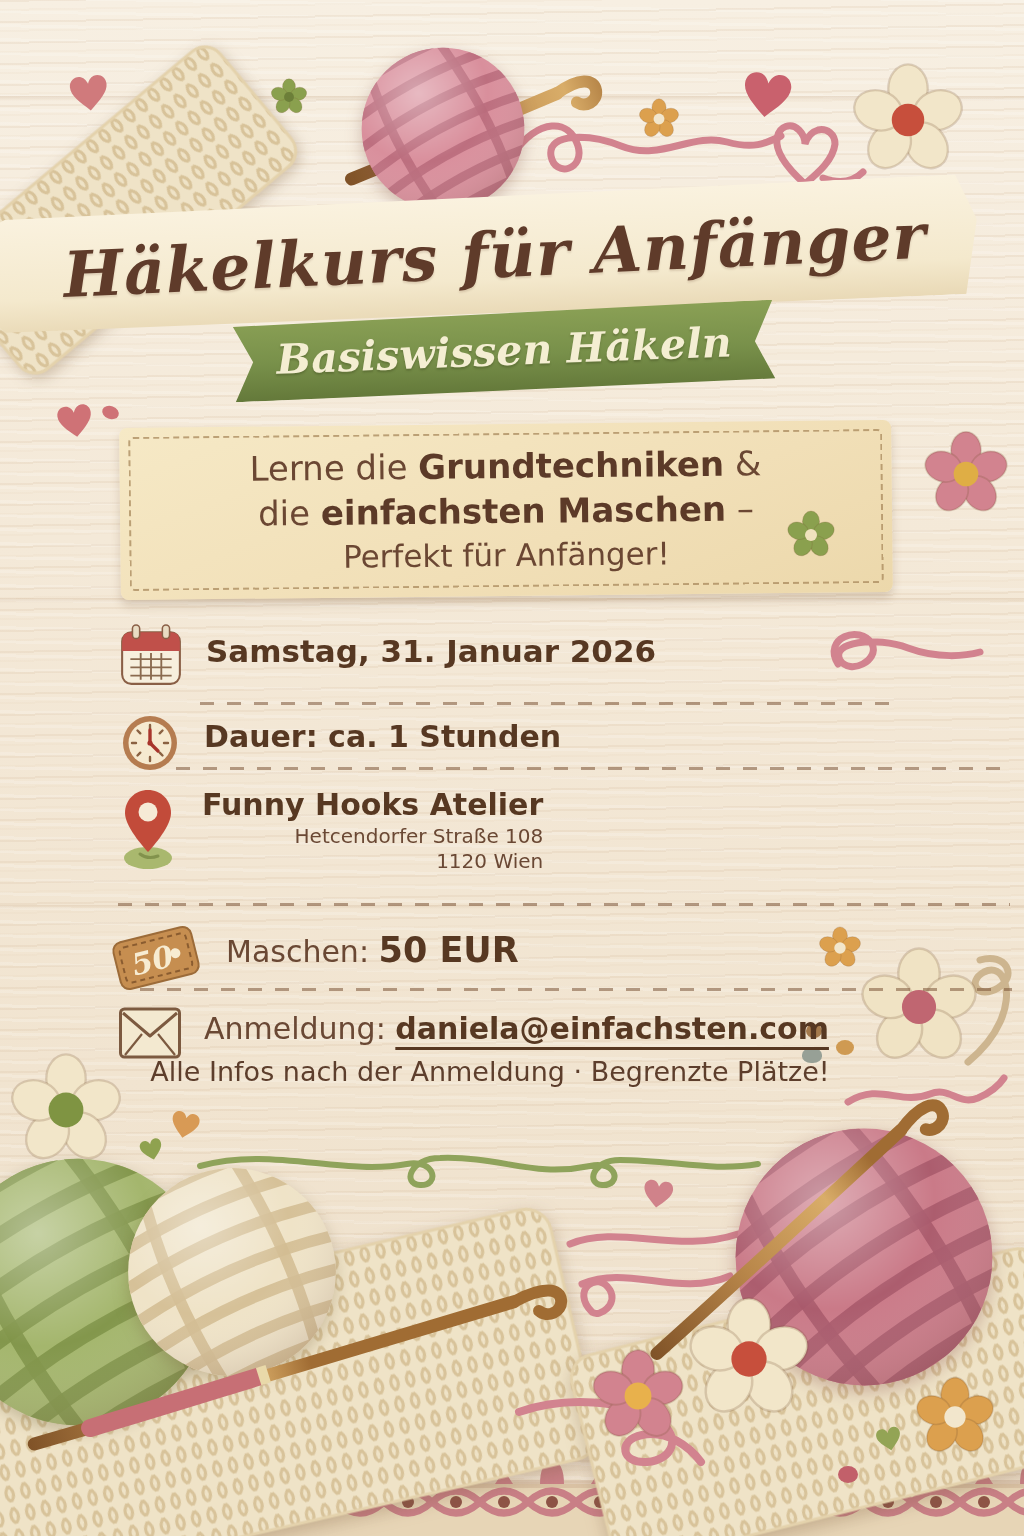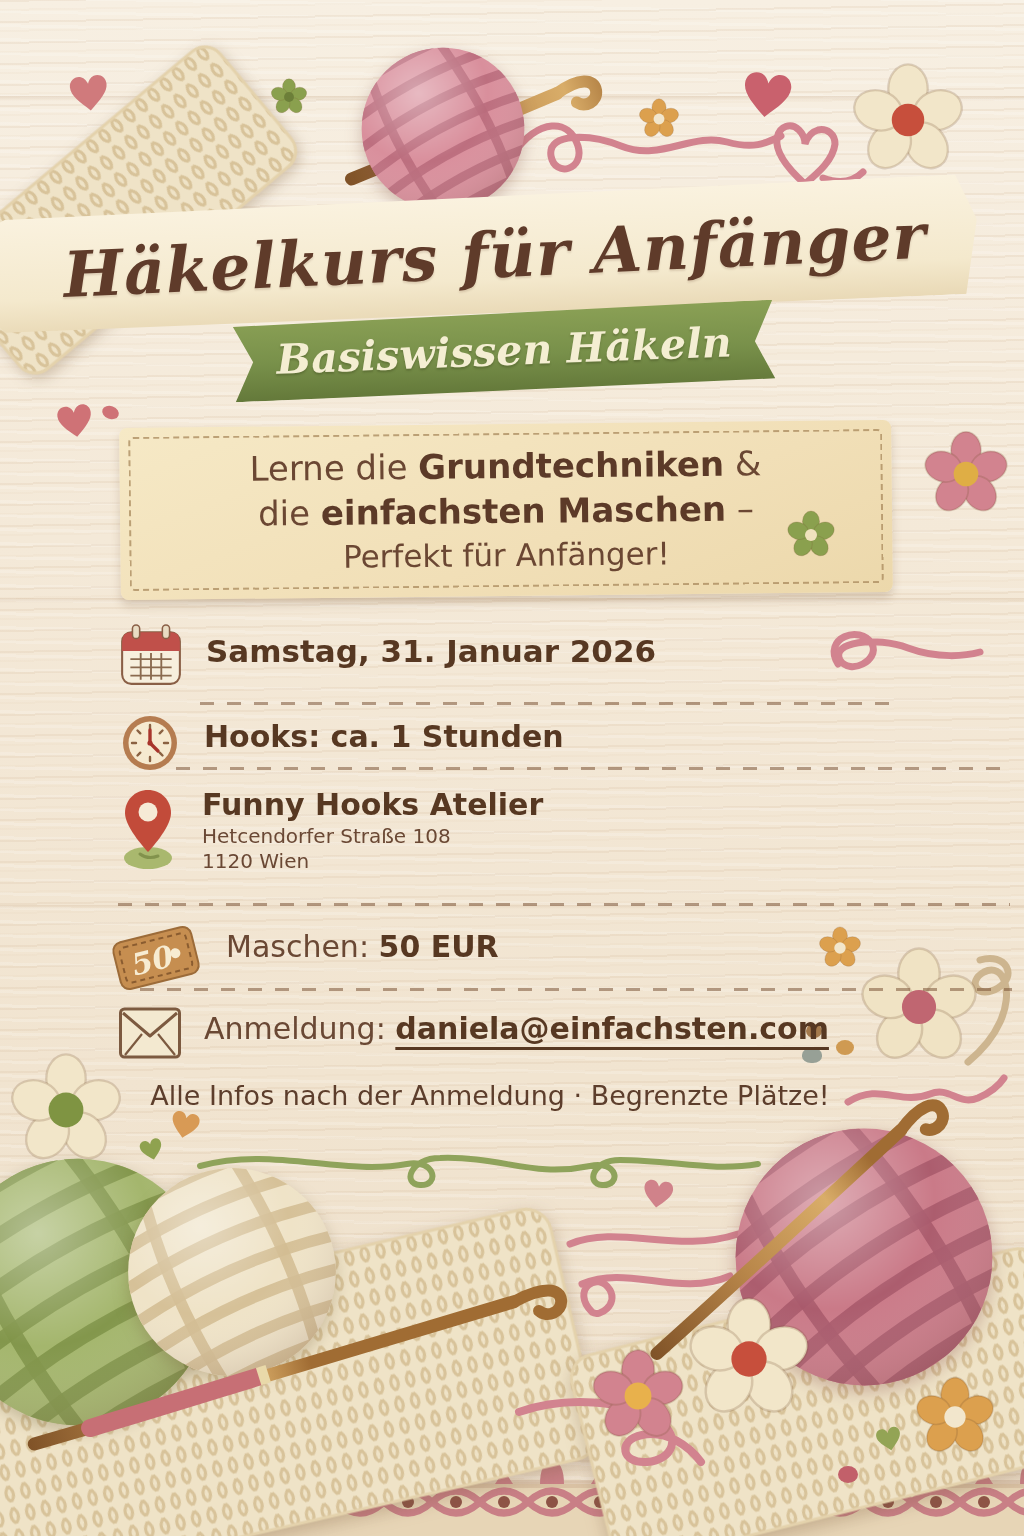--- a/index.html
+++ b/index.html
@@ -63,28 +63,28 @@
     display:flex; flex-direction:column; justify-content:center; text-align:center;
   }
   .note::before{content:""; position:absolute; inset:9px; border:2.5px dashed #a9895c; border-radius:5px; opacity:.75;}
   .note p{margin:2px 0; font-size:34px; color:#6b4733; line-height:1.22;}
   .note p b{color:#5c3a28;}
   .note .l3{font-size:31px;}
 
   
   .row{position:absolute; left:118px; display:flex; gap:22px; align-items:flex-start; z-index:7;}
   .row .ico{flex:0 0 auto;}
-  .txt{font-size:30px; color:#6a4834; line-height:1.26; padding-top:10px;}
+  .txt{font-size:30px; color:#6a4834; line-height:1.26; padding-top:10px;text-align:right;}
   .b{font-weight:700; color:#573822;}
   .date-t{font-size:31px;}
   .addr{font-size:20px;}
   .email{font-weight:700; color:#573822; text-decoration:underline; text-decoration-thickness:3px; text-underline-offset:8px; cursor:pointer;}
   .sep{position:absolute; height:3px; z-index:6; opacity:.55;
     background:repeating-linear-gradient(90deg,#7c5538 0 14px, transparent 14px 27px);}
-  .footer-note{position:absolute; left:150px; top:1080px; width:680px; z-index:7;
+  .footer-note{position:absolute; left:150px; top:1056px; width:680px; z-index:7;
     text-align:center; font-size:27px; color:#5d3e2c;}
 
   
   .ball .base{fill:var(--yb);}
   .ball .lines path{stroke:var(--ys); stroke-width:5.5; fill:none; opacity:.9; stroke-linecap:round;}
   .ball .shade{fill:url(#ballshade);}
   .flower .petals ellipse{fill:var(--pf); stroke:rgba(120,80,50,.22); stroke-width:2;}
   .flower .center{fill:var(--cf);}
   .heartp{fill:var(--hf);}
   .squig{stroke-linecap:round; fill:none;}
@@ -272,21 +272,21 @@
       <g stroke="#8a6242" stroke-width="2.4" stroke-linecap="round">
         <path d="M32,17 v4 M32,49 v4 M14,35 h4 M46,35 h4 M19.5,22.5 l2.8,2.8 M41.7,44.7 l2.8,2.8 M44.5,22.5 l-2.8,2.8 M22.3,44.7 l-2.8,2.8"></path>
       </g>
       <g stroke="#a8352b" stroke-width="3.4" stroke-linecap="round">
         <path d="M32,35 L32,22"></path>
           <path d="M32,35 L40,43"></path>
       </g>
       <circle cx="32" cy="35" r="2.6" fill="#a8352b"></circle>
     </svg>
     <div class="txt b">
-      <span>Hooks:</span> <span>ca. 1 Stunden</span>
+      <span>Dauer:</span> <span>ca. 1 Stunden</span>
     </div>
   </div>
   <div class="sep" style="top:767px; left:176px; width:834px"></div>
 
   <div class="row" style="top:784px">
     <svg class="ico" width="62" height="84" viewBox="0 0 62 84" style="margin-top:4px">
       <ellipse cx="30" cy="70" rx="24" ry="11" fill="#a9b86e"></ellipse>
       <path d="M22,66 q8,6 18,2" stroke="#82924c" stroke-width="3" fill="none" stroke-linecap="round"></path>
       <path d="M30,2 C17,2 7,12 7,25 C7,40 30,64 30,64 C30,64 53,40 53,25 C53,12 43,2 30,2 Z" fill="#c24b3a"></path>
       <circle cx="30" cy="24" r="9.5" fill="#f6ead6"></circle>
@@ -302,21 +302,21 @@
   <div class="row" style="top:918px; left:108px">
     <svg class="ico" width="96" height="80" viewBox="0 0 96 80">
       <g transform="rotate(-14 48 40)">
         <rect x="8" y="16" width="80" height="48" rx="9" fill="#c68e50" stroke="#9c6b38" stroke-width="2"></rect>
         <rect x="14" y="22" width="68" height="36" rx="5" fill="none" stroke="#8a5c30" stroke-width="2" stroke-dasharray="5 4"></rect>
         <text x="44" y="52" font-size="30" font-weight="bold" font-style="italic" fill="#f7ecd2" text-anchor="middle" font-family="DejaVu Serif, serif">50</text>
         <circle cx="68" cy="40" r="5" fill="#f7ecd2"></circle>
       </g>
     </svg>
     <div class="txt">
-      <span>Maschen:</span> <span class="b" style="font-size:30px">50 EUR</span>
+      <span>Maschen:</span> <span class="b" style="font-size:35px">50 EUR</span>
     </div>
   </div>
   <div class="sep" style="top:988px; left:140px; width:872px"></div>
 
   <div class="row" style="top:1000px">
     <svg class="ico" width="64" height="54" viewBox="0 0 64 54" style="margin-top:6px">
       <rect x="2.5" y="3" width="59" height="48" rx="4" fill="#f3e9d0" stroke="#7c5a40" stroke-width="3"></rect>
       <path d="M5,7 L32,30 L59,7" fill="none" stroke="#7c5a40" stroke-width="3" stroke-linejoin="round"></path>
       <path d="M7,49 L24,28 M57,49 L40,28" fill="none" stroke="#7c5a40" stroke-width="2.2"></path>
     </svg>

